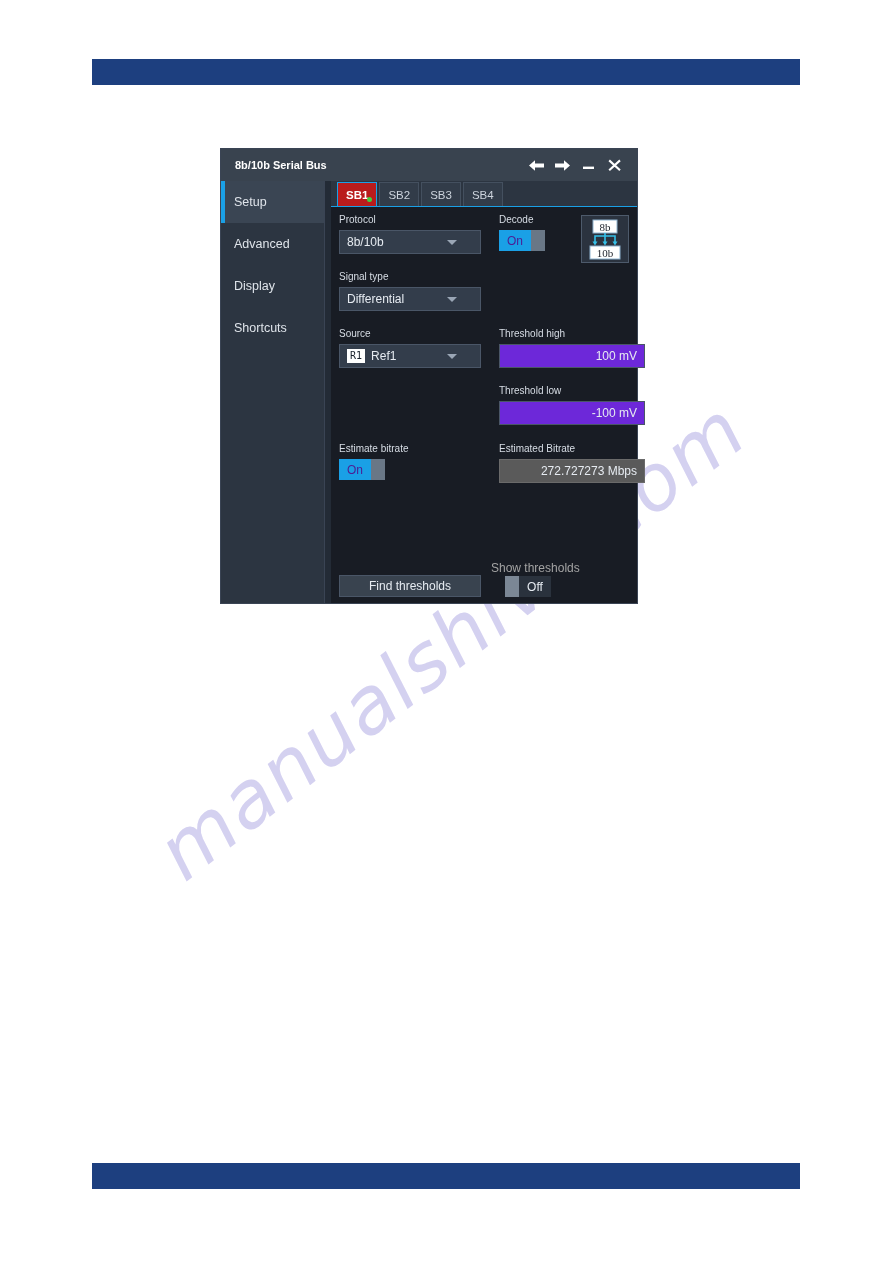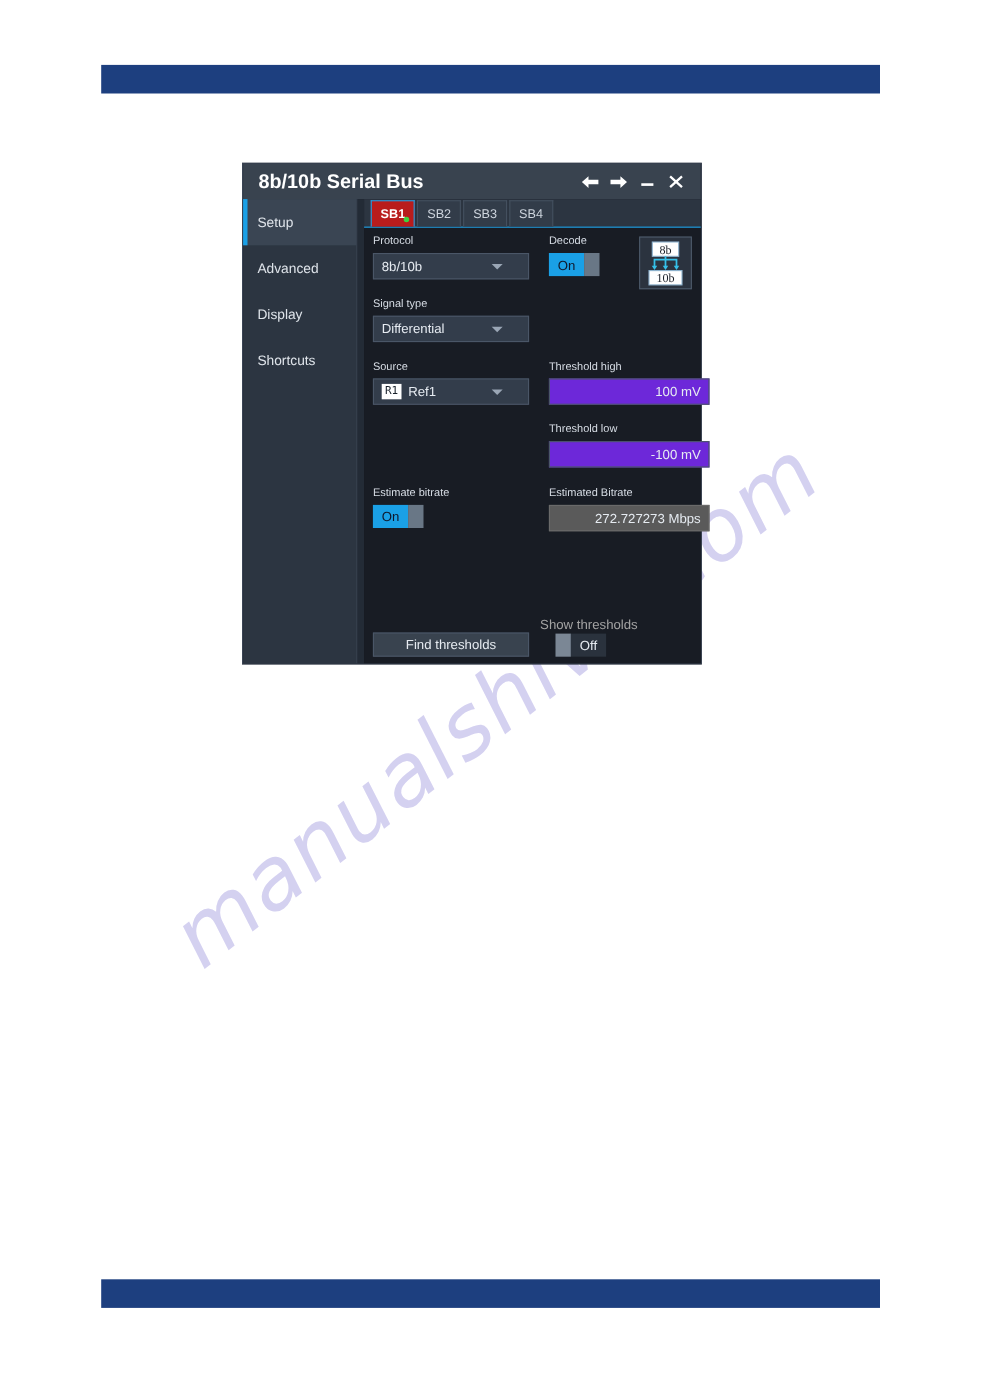--- a/index.html
+++ b/index.html
@@ -65,21 +65,21 @@
   #titlebar {
     height: 32px;
     background: #39434f;
     display: flex;
     align-items: center;
     padding: 0 10px 0 14px;
     box-sizing: border-box;
   }
   #titlebar-title {
     color: #ffffff;
-    font-size: 18px;
+    font-size: 11px;
     font-weight: bold;
     flex: 1;
   }
   .tb-btn {
     color: #ffffff;
     width: 26px;
     text-align: center;
     font-size: 16px;
     line-height: 1;
     cursor: pointer;
@@ -259,21 +259,21 @@
     flex: 1;
     display: flex;
     align-items: center;
     justify-content: center;
     font-size: 12px;
   }
   .toggle .knob {
     width: 14px;
     background: #697786;
   }
-  .toggle.on .tgl-body { background: #1aa0e6; color: #0f172a; order: 1; }
+  .toggle.on .tgl-body { background: #1aa0e6; color: #4c1d95; order: 1; }
   .toggle.on .knob     { order: 2; }
   .toggle.off .tgl-body{ background: #2a323d; color: #e6ebf1; order: 2; }
   .toggle.off .knob    { order: 1; background: #7b8795; }
 
   
   #proto-icon {
     position: absolute;
     right: 8px;
     top: 8px;
     width: 48px;

